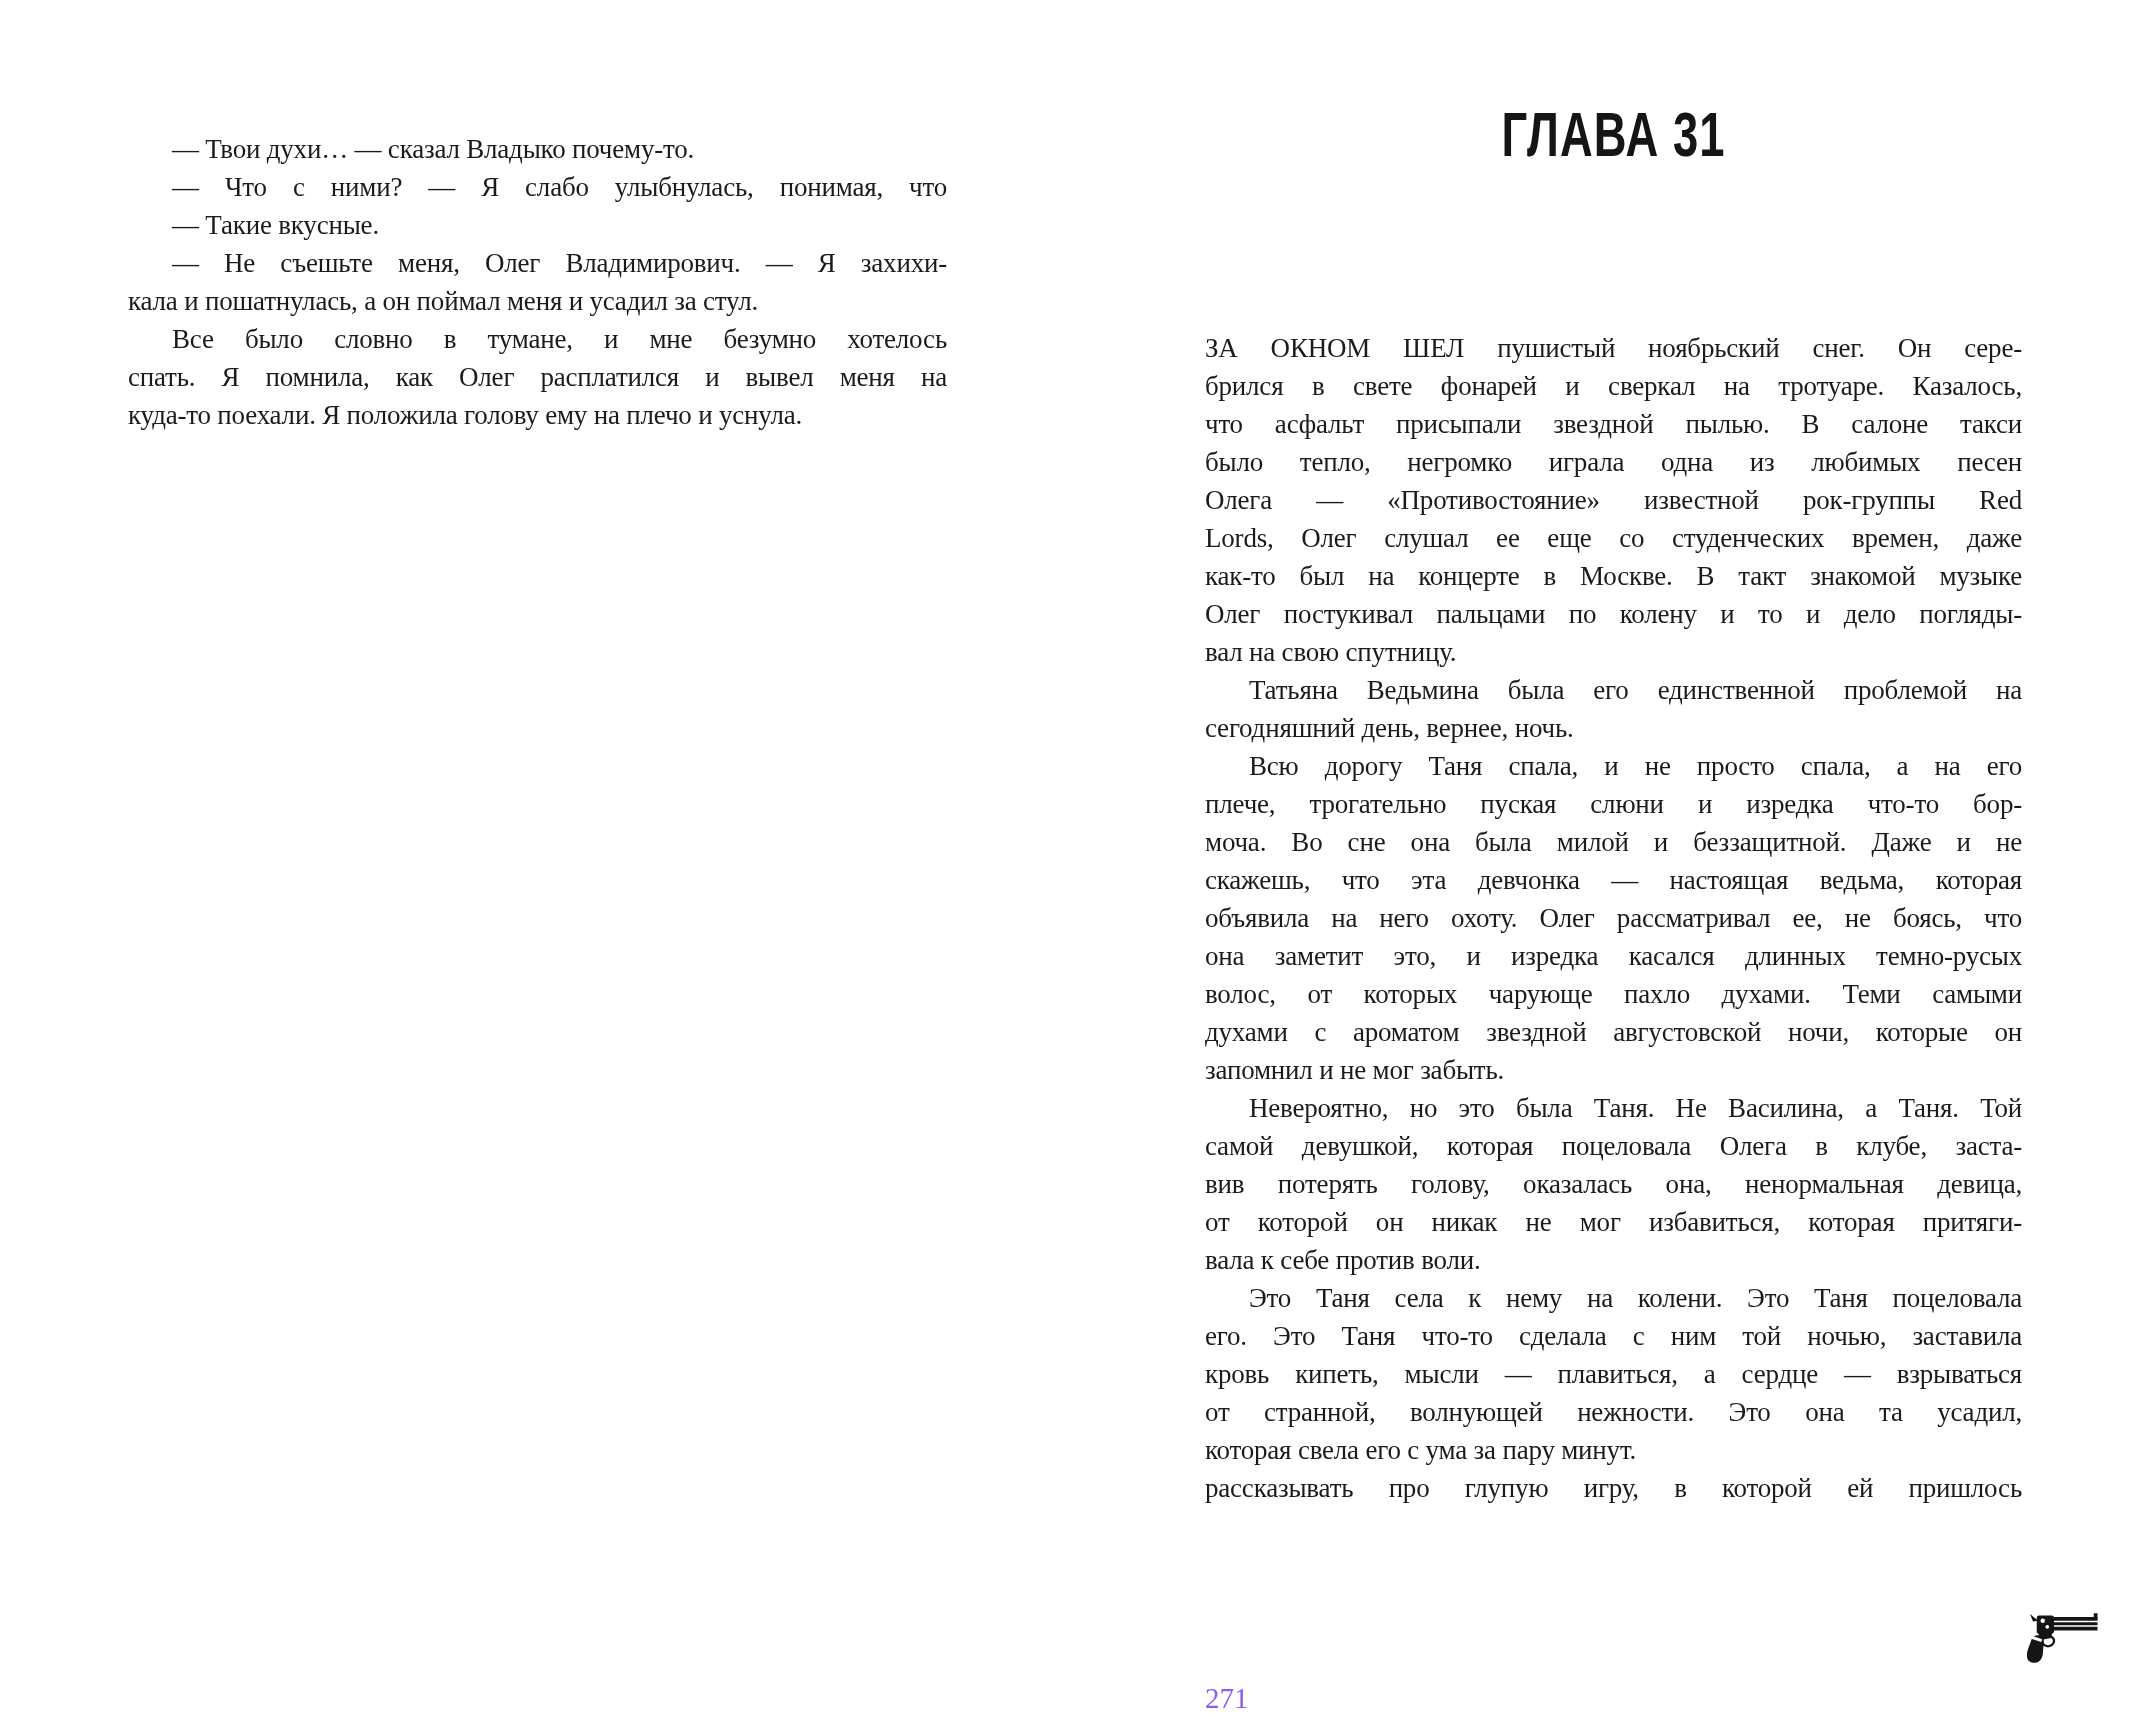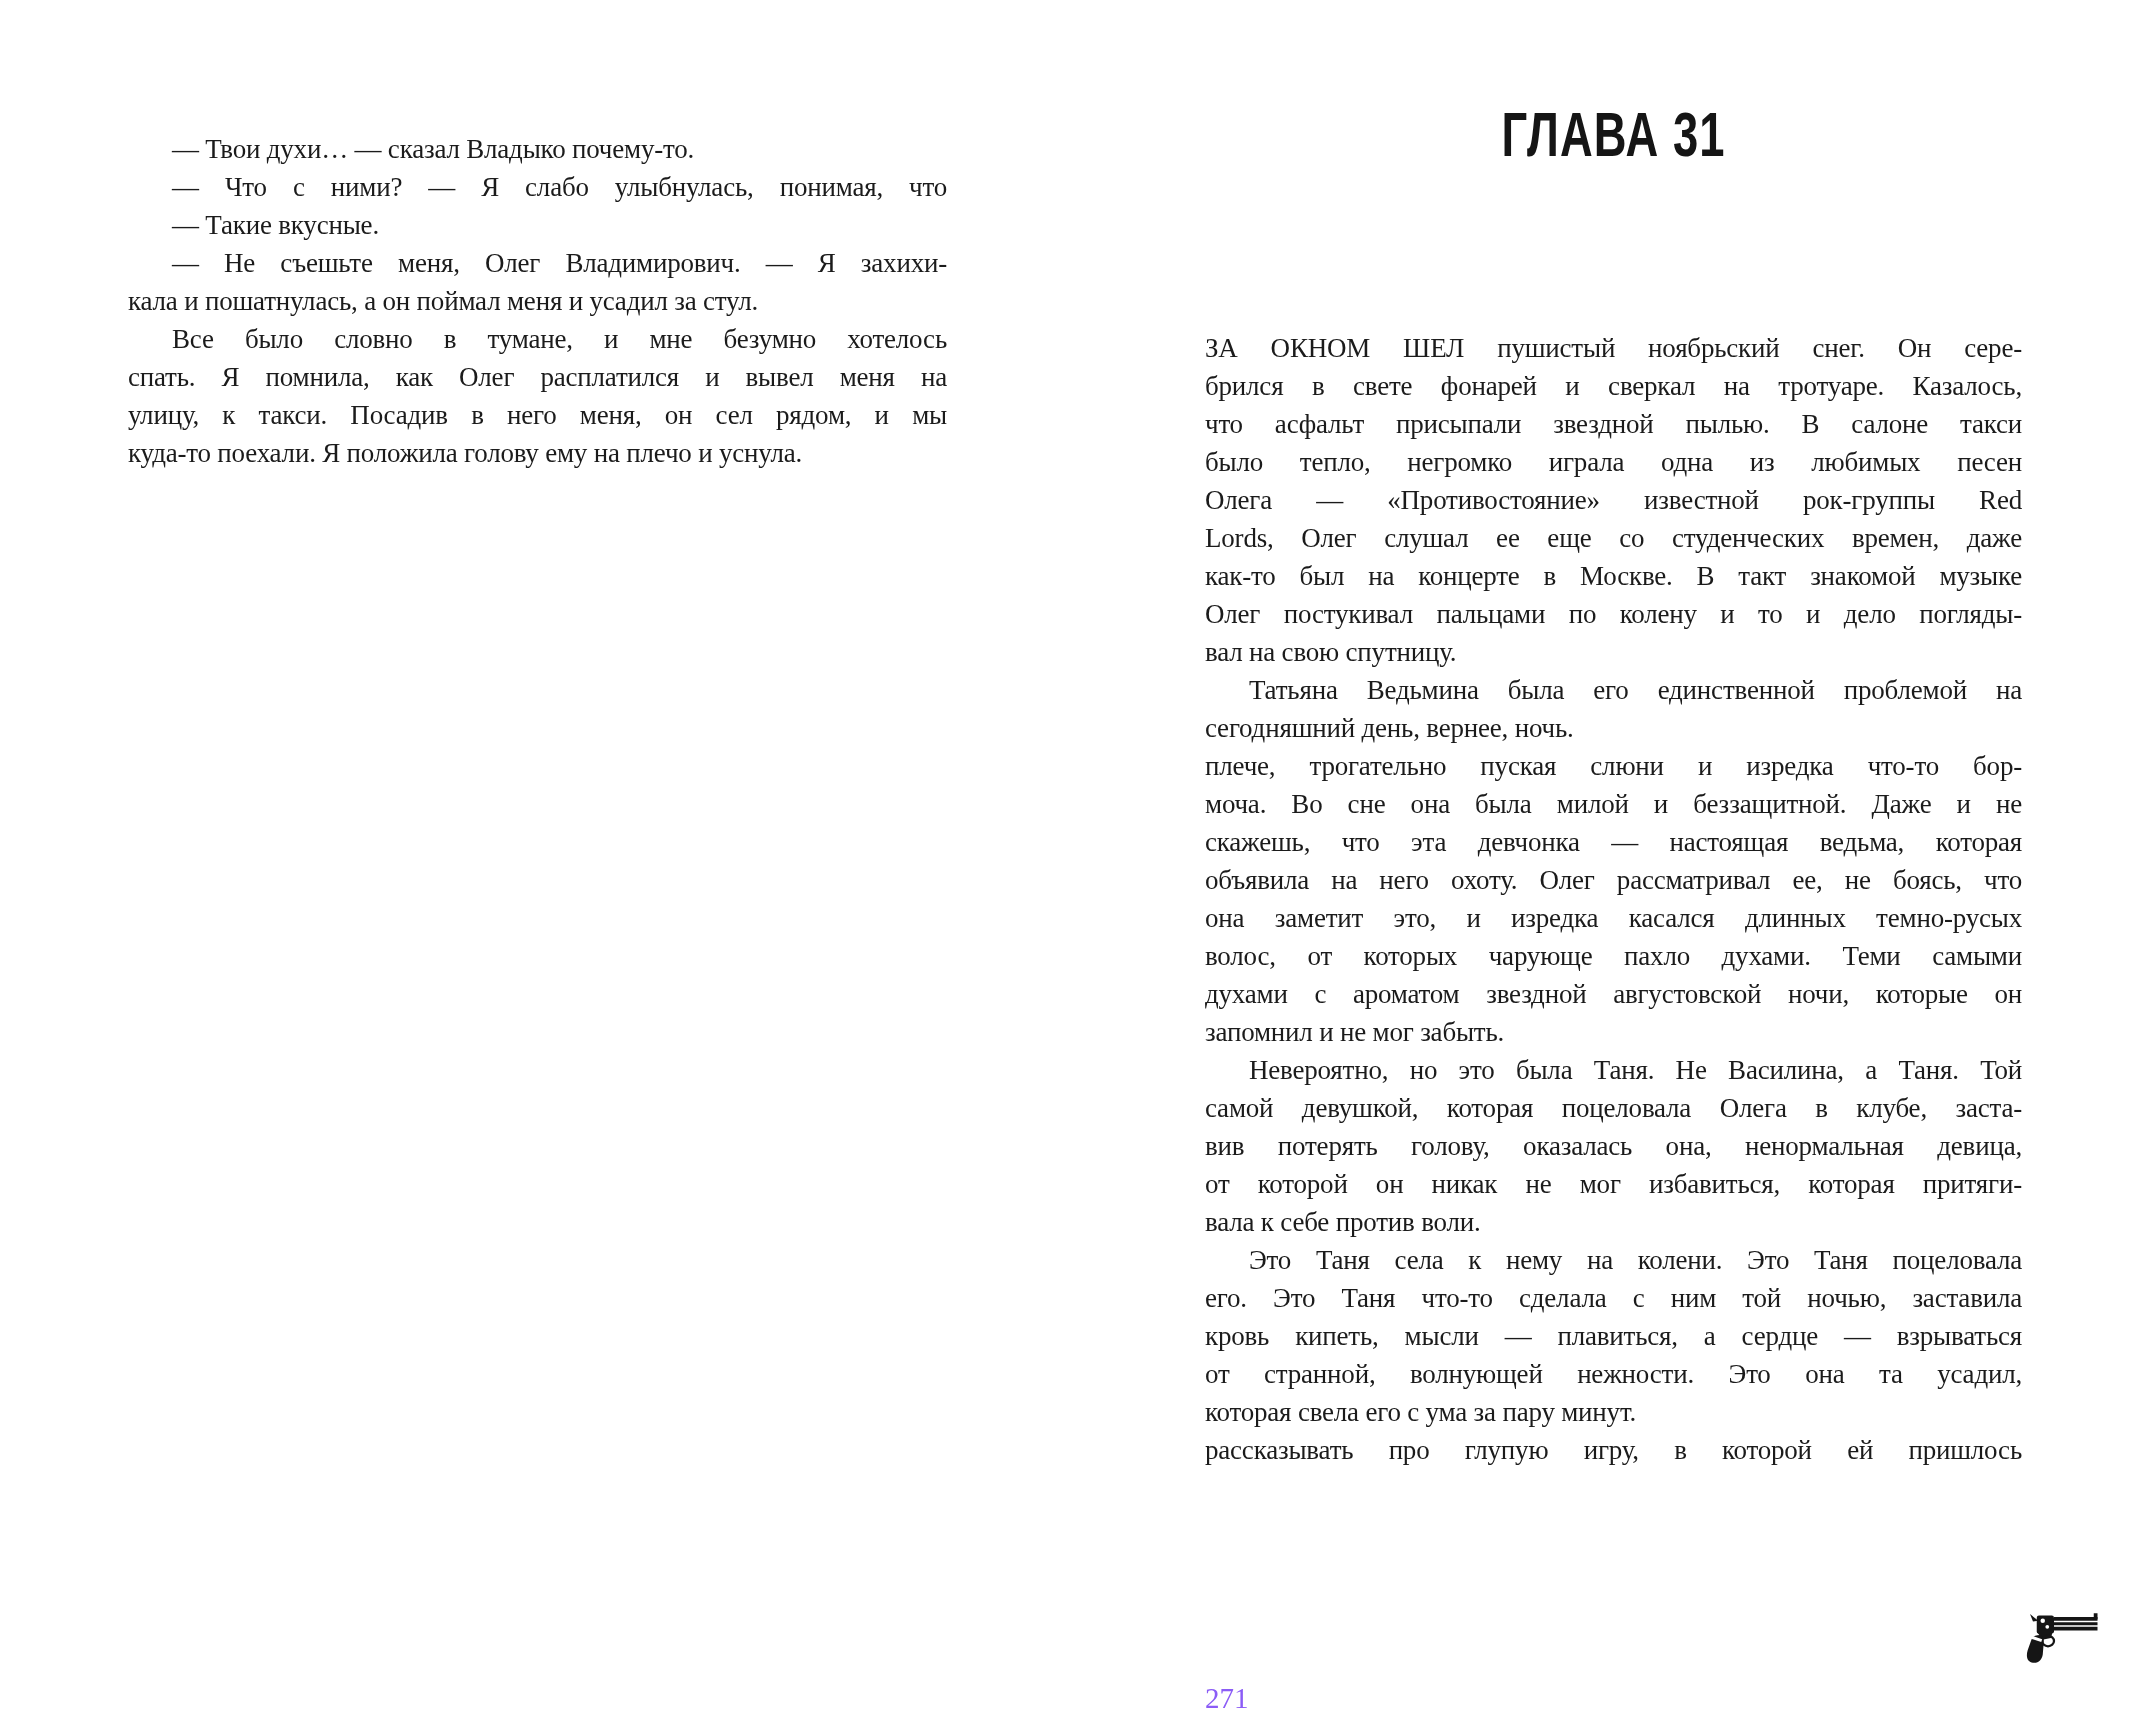--- a/index.html
+++ b/index.html
@@ -78,40 +78,40 @@
 
   <section class="page left">
     <div class="body-text" id="left-lines">
         <div class="line indent endp">— Твои духи… — сказал Владыко почему-то.</div>
         <div class="line indent">— Что с ними? — Я слабо улыбнулась, понимая, что</div>
         <div class="line indent endp">— Такие вкусные.</div>
         <div class="line indent">— Не съешьте меня, Олег Владимирович. — Я захихи-</div>
         <div class="line endp">кала и пошатнулась, а он поймал меня и усадил за стул.</div>
         <div class="line indent">Все было словно в тумане, и мне безумно хотелось</div>
         <div class="line">спать. Я помнила, как Олег расплатился и вывел меня на</div>
-        <div class="line">улицу, к такси. Посадив в него меня, он сел рядом, и мы</div>
         <div class="line endp">куда-то поехали. Я положила голову ему на плечо и уснула.</div>
       </div>
   </section>
 
   <section class="page right">
     <h1 class="chapter">ГЛАВА 31</h1>
 
     <div class="body-text" id="right-lines">
         <div class="line">ЗА ОКНОМ ШЕЛ пушистый ноябрьский снег. Он сере-</div>
         <div class="line">брился в свете фонарей и сверкал на тротуаре. Казалось,</div>
         <div class="line">что асфальт присыпали звездной пылью. В салоне такси</div>
         <div class="line">было тепло, негромко играла одна из любимых песен</div>
         <div class="line">Олега — «Противостояние» известной рок-группы Red</div>
         <div class="line">Lords, Олег слушал ее еще со студенческих времен, даже</div>
         <div class="line">как-то был на концерте в Москве. В такт знакомой музыке</div>
         <div class="line">Олег постукивал пальцами по колену и то и дело погляды-</div>
         <div class="line endp">вал на свою спутницу.</div>
         <div class="line indent">Татьяна Ведьмина была его единственной проблемой на</div>
         <div class="line endp">сегодняшний день, вернее, ночь.</div>
+        <div class="line indent">Всю дорогу Таня спала, и не просто спала, а на его</div>
         <div class="line">плече, трогательно пуская слюни и изредка что-то бор-</div>
         <div class="line">моча. Во сне она была милой и беззащитной. Даже и не</div>
         <div class="line">скажешь, что эта девчонка — настоящая ведьма, которая</div>
         <div class="line">объявила на него охоту. Олег рассматривал ее, не боясь, что</div>
         <div class="line">она заметит это, и изредка касался длинных темно-русых</div>
         <div class="line">волос, от которых чарующе пахло духами. Теми самыми</div>
         <div class="line">духами с ароматом звездной августовской ночи, которые он</div>
         <div class="line endp">запомнил и не мог забыть.</div>
         <div class="line indent">Невероятно, но это была Таня. Не Василина, а Таня. Той</div>
         <div class="line">самой девушкой, которая поцеловала Олега в клубе, заста-</div>

